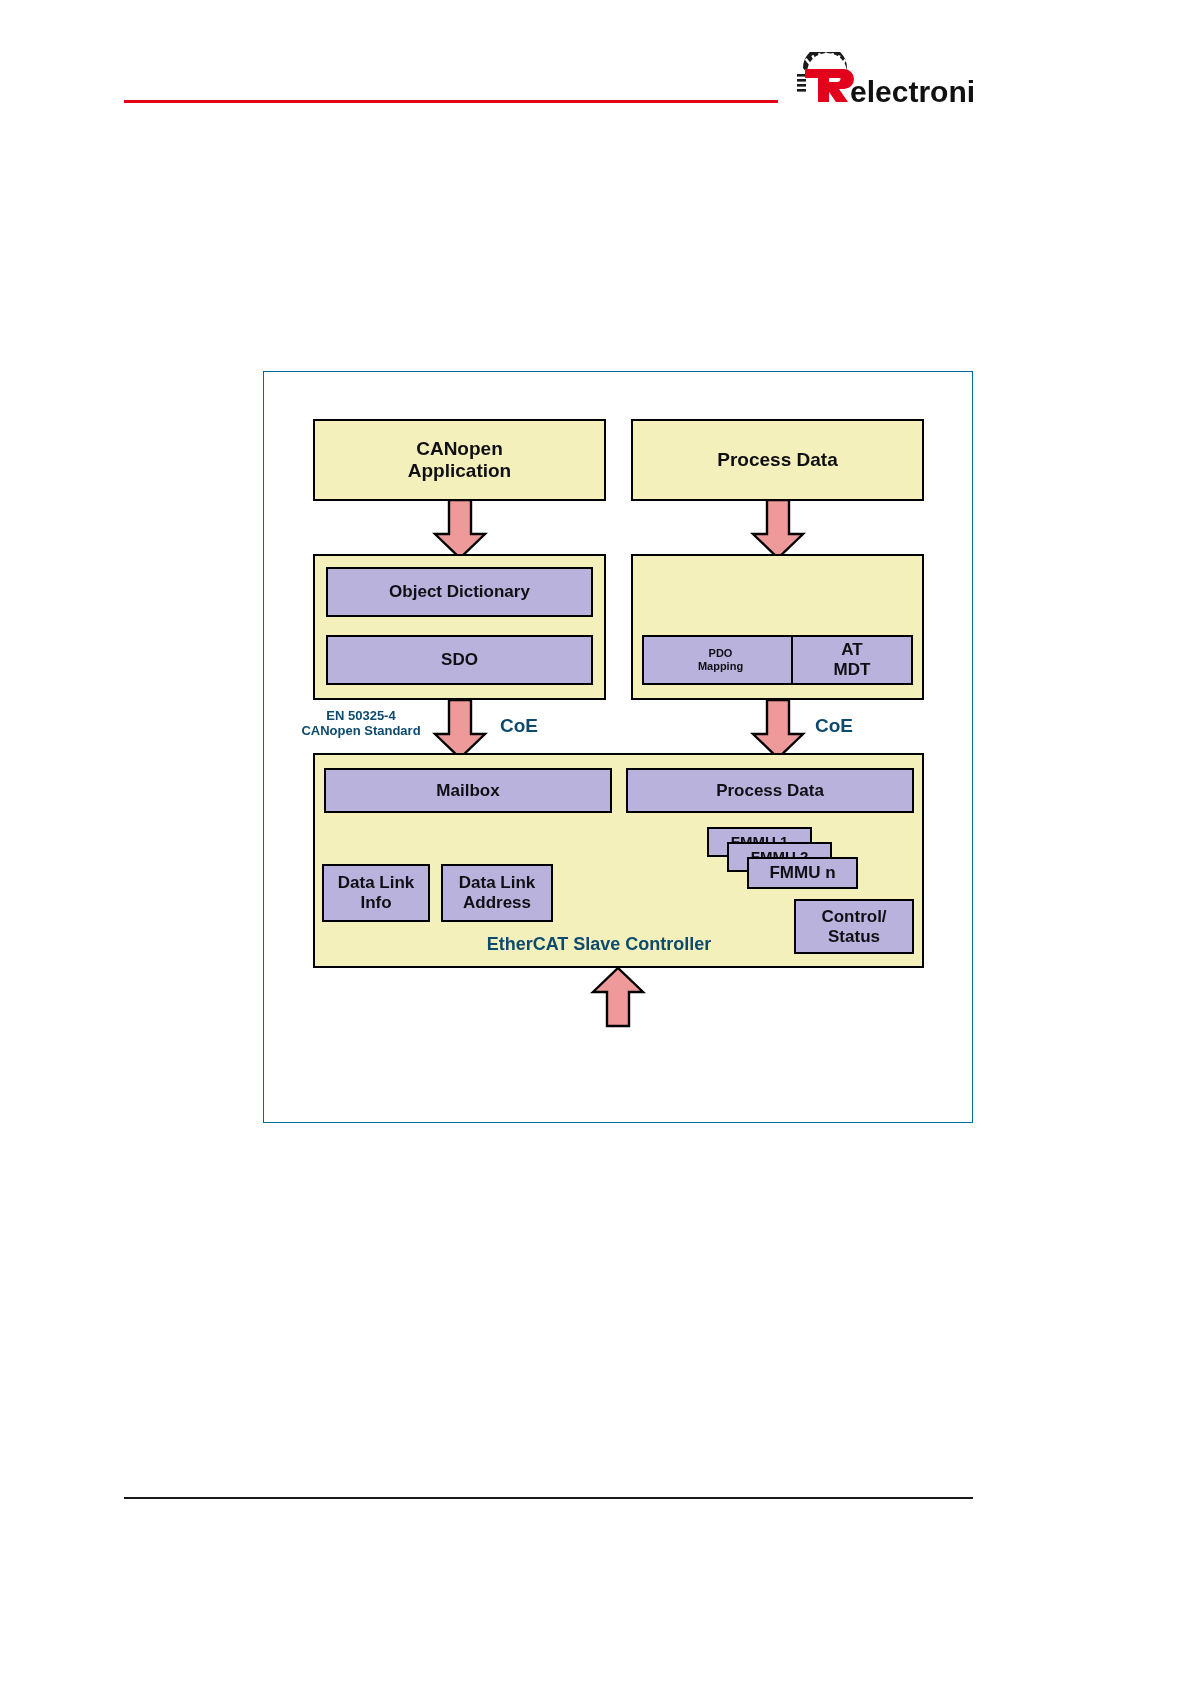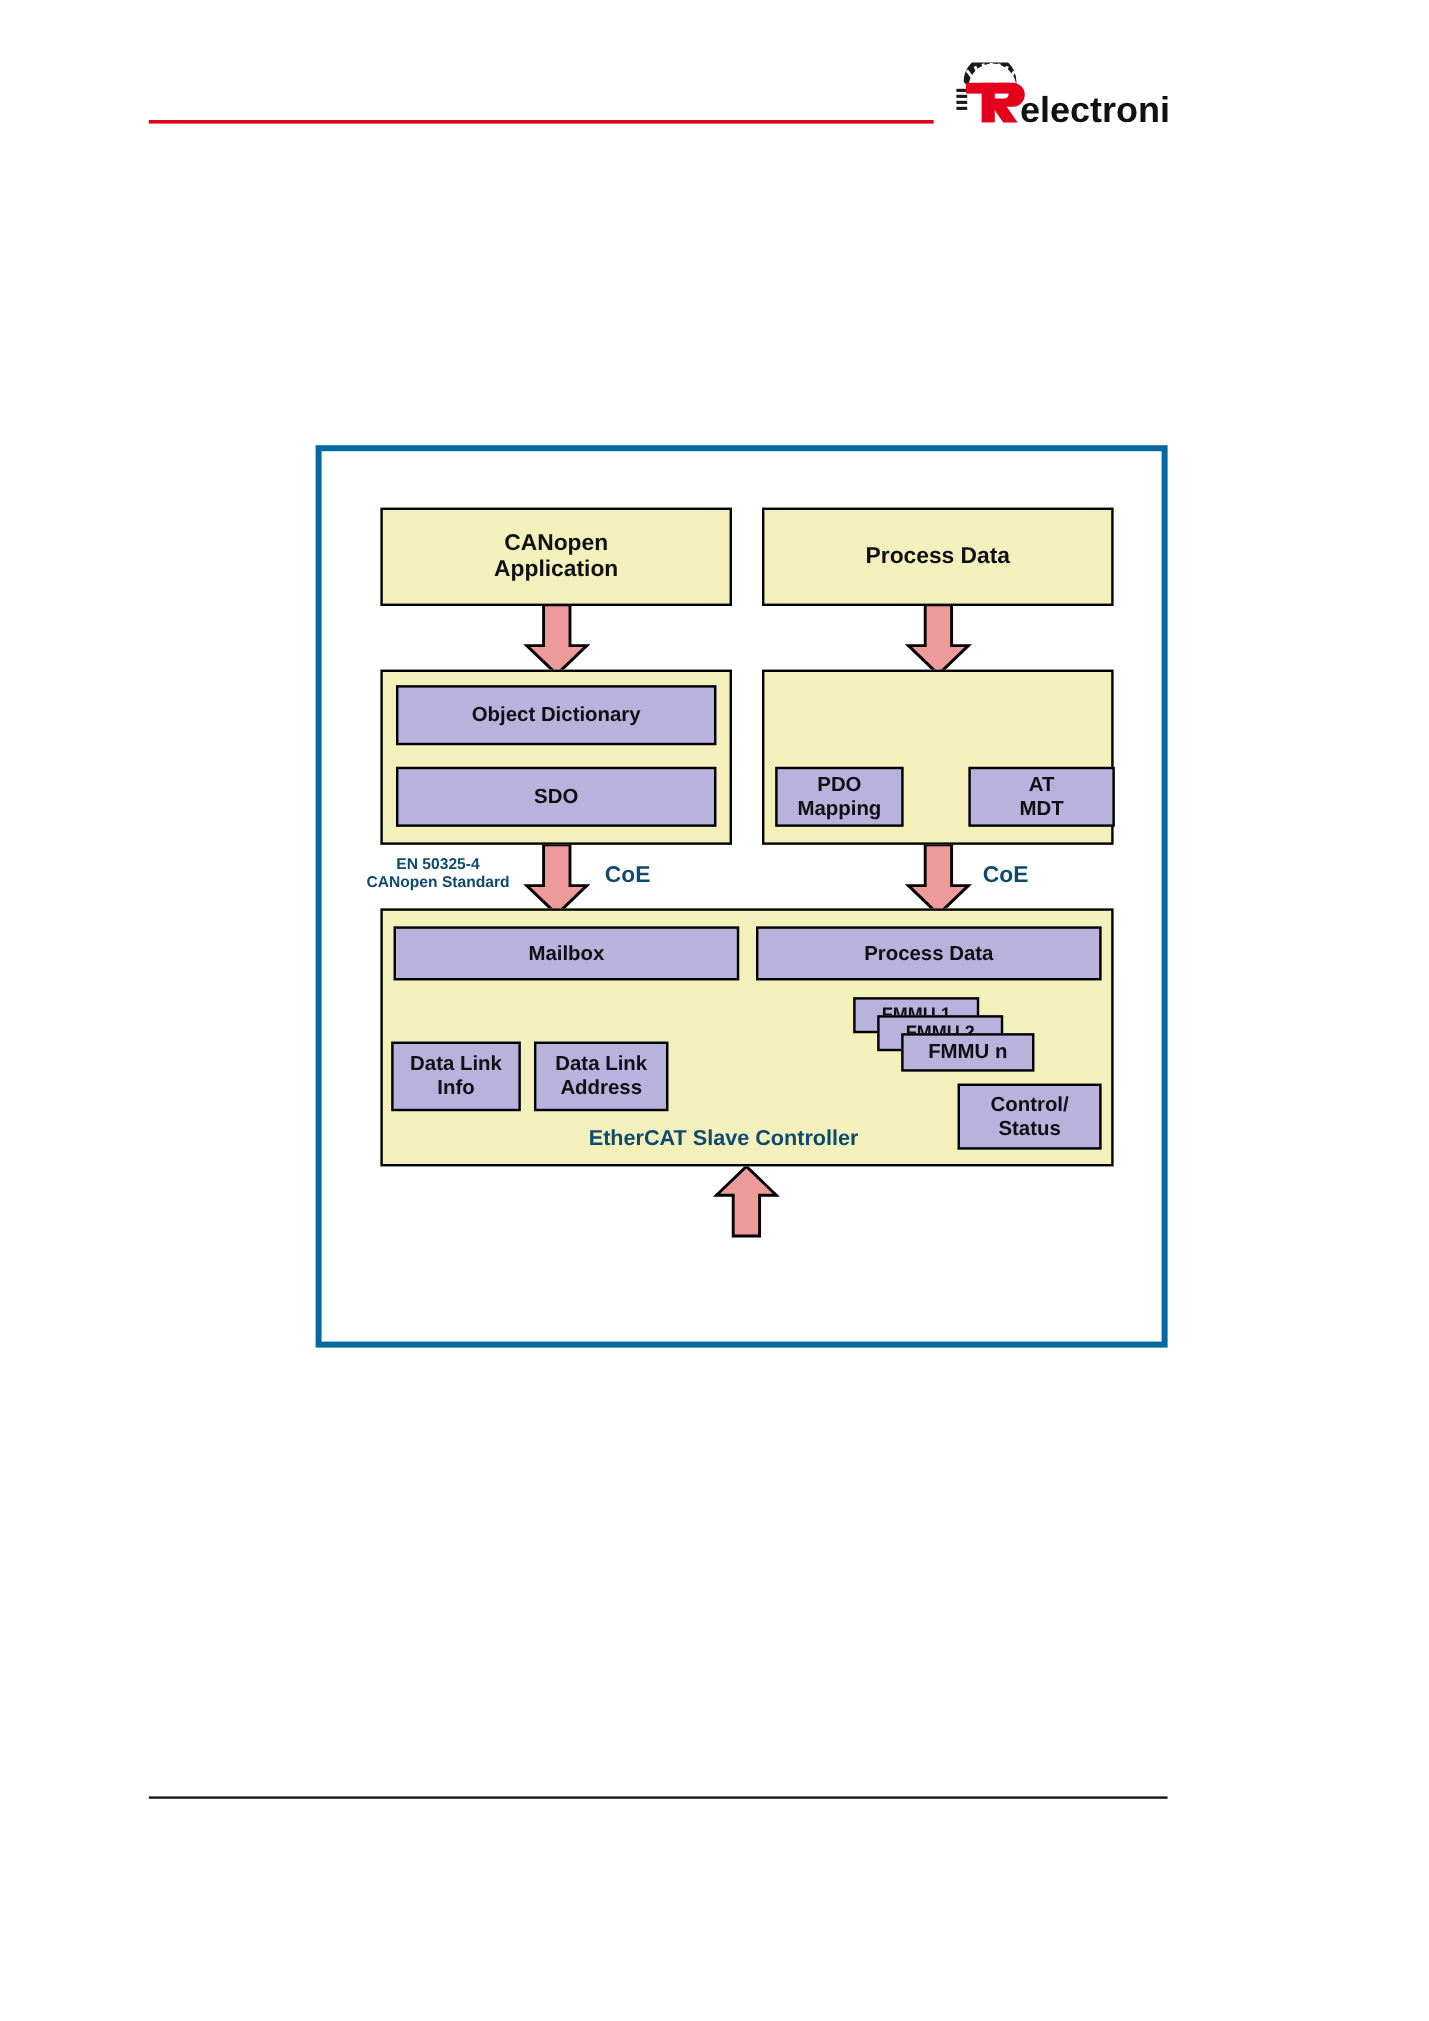--- a/index.html
+++ b/index.html
@@ -49,21 +49,21 @@
     background: #1a1a1a;
   }
 
   
   #diagram-frame {
     position: absolute;
     left: 263px;
     top: 371px;
     width: 710px;
     height: 752px;
-    border: 5px solid #0369a1;
+    border: 1px solid #0369a1;
     background: #ffffff;
     box-sizing: border-box;
   }
 
   .node {
     position: absolute;
     box-sizing: border-box;
     border: 2px solid #000000;
     display: flex;
     align-items: center;
@@ -163,25 +163,25 @@
   </div>
   <div class="node purple" style="left:62px; top:263px; width:267px; height:50px; font-size:17px;">
     <span class="lbl">SDO</span>
   </div>
   <div class="node purple" style="left:62px; top:195px; width:267px; height:50px; font-size:17px;">
     <span class="lbl">Object Dictionary</span>
   </div>
 
   <div class="node yellow" style="left:367px; top:182px; width:293px; height:146px;">
   </div>
-  <div class="node purple" style="left:378px; top:263px; width:107px; height:50px; font-size:17px;">
+  <div class="node purple" style="left:378px; top:263px; width:157px; height:50px; font-size:11px;">
     <span class="lbl">PDO
 Mapping</span>
   </div>
-  <div class="node purple" style="left:527px; top:263px; width:122px; height:50px; font-size:17px;margin-left:12px;">
+  <div class="node purple" style="left:527px; top:263px; width:122px; height:50px; font-size:17px;">
     <span class="lbl">AT
 MDT</span>
   </div>
 
   <div class="arrow" style="left:163px; top:328px;">
     <svg width="66" height="60" viewBox="0 0 66 60">
       <path d="M22 0 L44 0 L44 34 L58 34 L33 58 L8 34 L22 34 Z" fill="#ef9a9a" stroke="#000000" stroke-width="2.4" stroke-linejoin="miter"></path>
     </svg>
   </div>
   <div class="arrow" style="left:481px; top:328px;">

